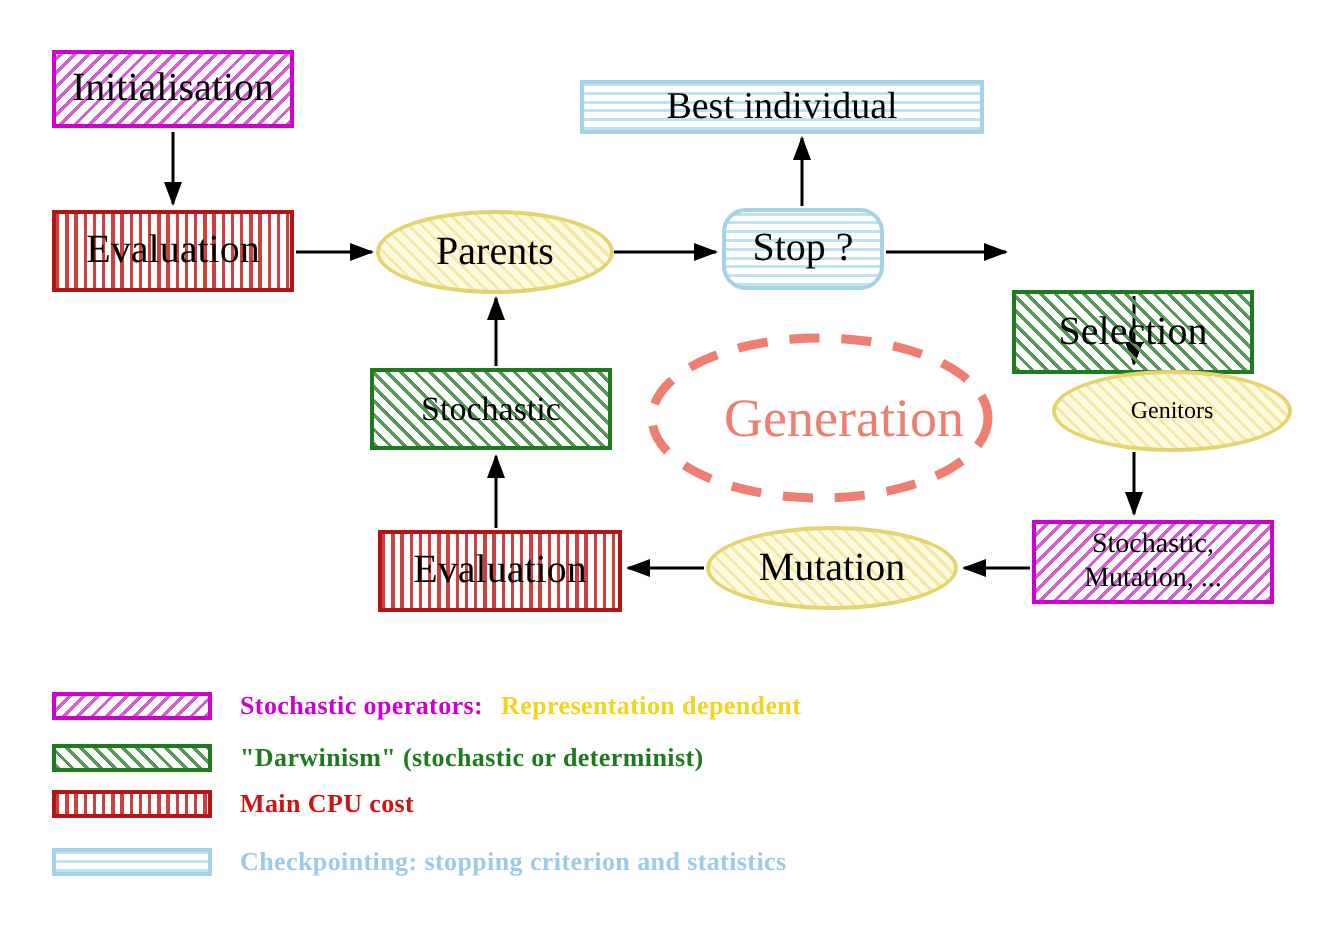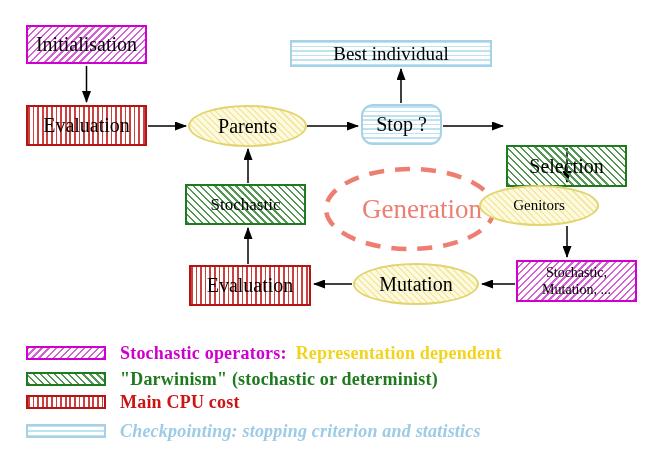--- a/index.html
+++ b/index.html
@@ -32,21 +32,21 @@
     background:repeating-linear-gradient(45deg,#f2e9a6 0 1.7px,#fdfadf 1.7px 4.6px);
   }
   .generation-label { color:#ee7e72; background:transparent; }
   svg.overlay { position:absolute; left:0; top:0; pointer-events:none; }
   .legend-row {
     position:absolute; left:26px; display:flex; align-items:center; gap:14px;
     height:20px;
   }
   .swatch { width:80px; height:14px; box-sizing:border-box; flex:0 0 auto; }
   .legend-text {
-    font-size:18px; font-weight:bold; white-space:nowrap; letter-spacing:0.2px;
+    font-size:13px; font-weight:bold; white-space:nowrap; letter-spacing:0.2px;
   }
   .legend-suffix { margin-left:9px; }
 </style>
 </head>
 <body>
 
 <div id="canvas">
 
   <svg class="overlay" width="662" height="471">
     <defs>
@@ -77,21 +77,21 @@
   <div class="node stripe-cyan" style="left:361px;top:104px;width:81px;height:41px;font-size:20px;border-radius:12px;">Stop ?</div>
 
   <div class="node stripe-cyan" style="left:290px;top:40px;width:202px;height:27px;font-size:19px;">Best individual</div>
 
   <div class="node hatch-green" style="left:506px;top:105px;width:121px;height:42px;font-size:20px;margin-top:40px;">Selection</div>
 
   <div class="node hatch-green" style="left:185px;top:184px;width:121px;height:41px;font-size:17px;">Stochastic</div>
 
   <div class="node generation-label" style="left:336px;top:168px;width:172px;height:82px;font-size:27px;">Generation</div>
 
-  <div class="node ellipse-yellow" style="left:479px;top:185px;width:120px;height:41px;font-size:15px;">Genitors</div>
+  <div class="node ellipse-yellow" style="left:526px;top:185px;width:120px;height:41px;font-size:12px;">Genitors</div>
 
   <div class="node stripe-red" style="left:189px;top:265px;width:122px;height:41px;font-size:20px;">Evaluation</div>
 
   <div class="node ellipse-yellow" style="left:353px;top:263px;width:126px;height:42px;font-size:20px;">Mutation</div>
 
   <div class="node hatch-magenta" style="left:516px;top:260px;width:121px;height:42px;font-size:14px;flex-direction:column;line-height:1.25;">
     <span>Stochastic,</span>
     <span>Mutation, ...</span>
   </div>
 
@@ -107,16 +107,16 @@
     <div class="legend-text" style="color:#1e7a1e;">"Darwinism" (stochastic or determinist)</div>
   </div>
 
   <div class="legend-row" style="top:392px;">
     <div class="swatch stripe-red"></div>
     <div class="legend-text" style="color:#cc1414;">Main CPU cost</div>
   </div>
 
   <div class="legend-row" style="top:421px;">
     <div class="swatch stripe-cyan"></div>
-    <div class="legend-text" style="color:#9ccbe6;font-style:italic;">Checkpointing: stopping criterion and statistics</div>
+    <div class="legend-text" style="color:#9ccbe6;">Checkpointing: stopping criterion and statistics</div>
   </div>
 
 </div>
 
 </body></html>

